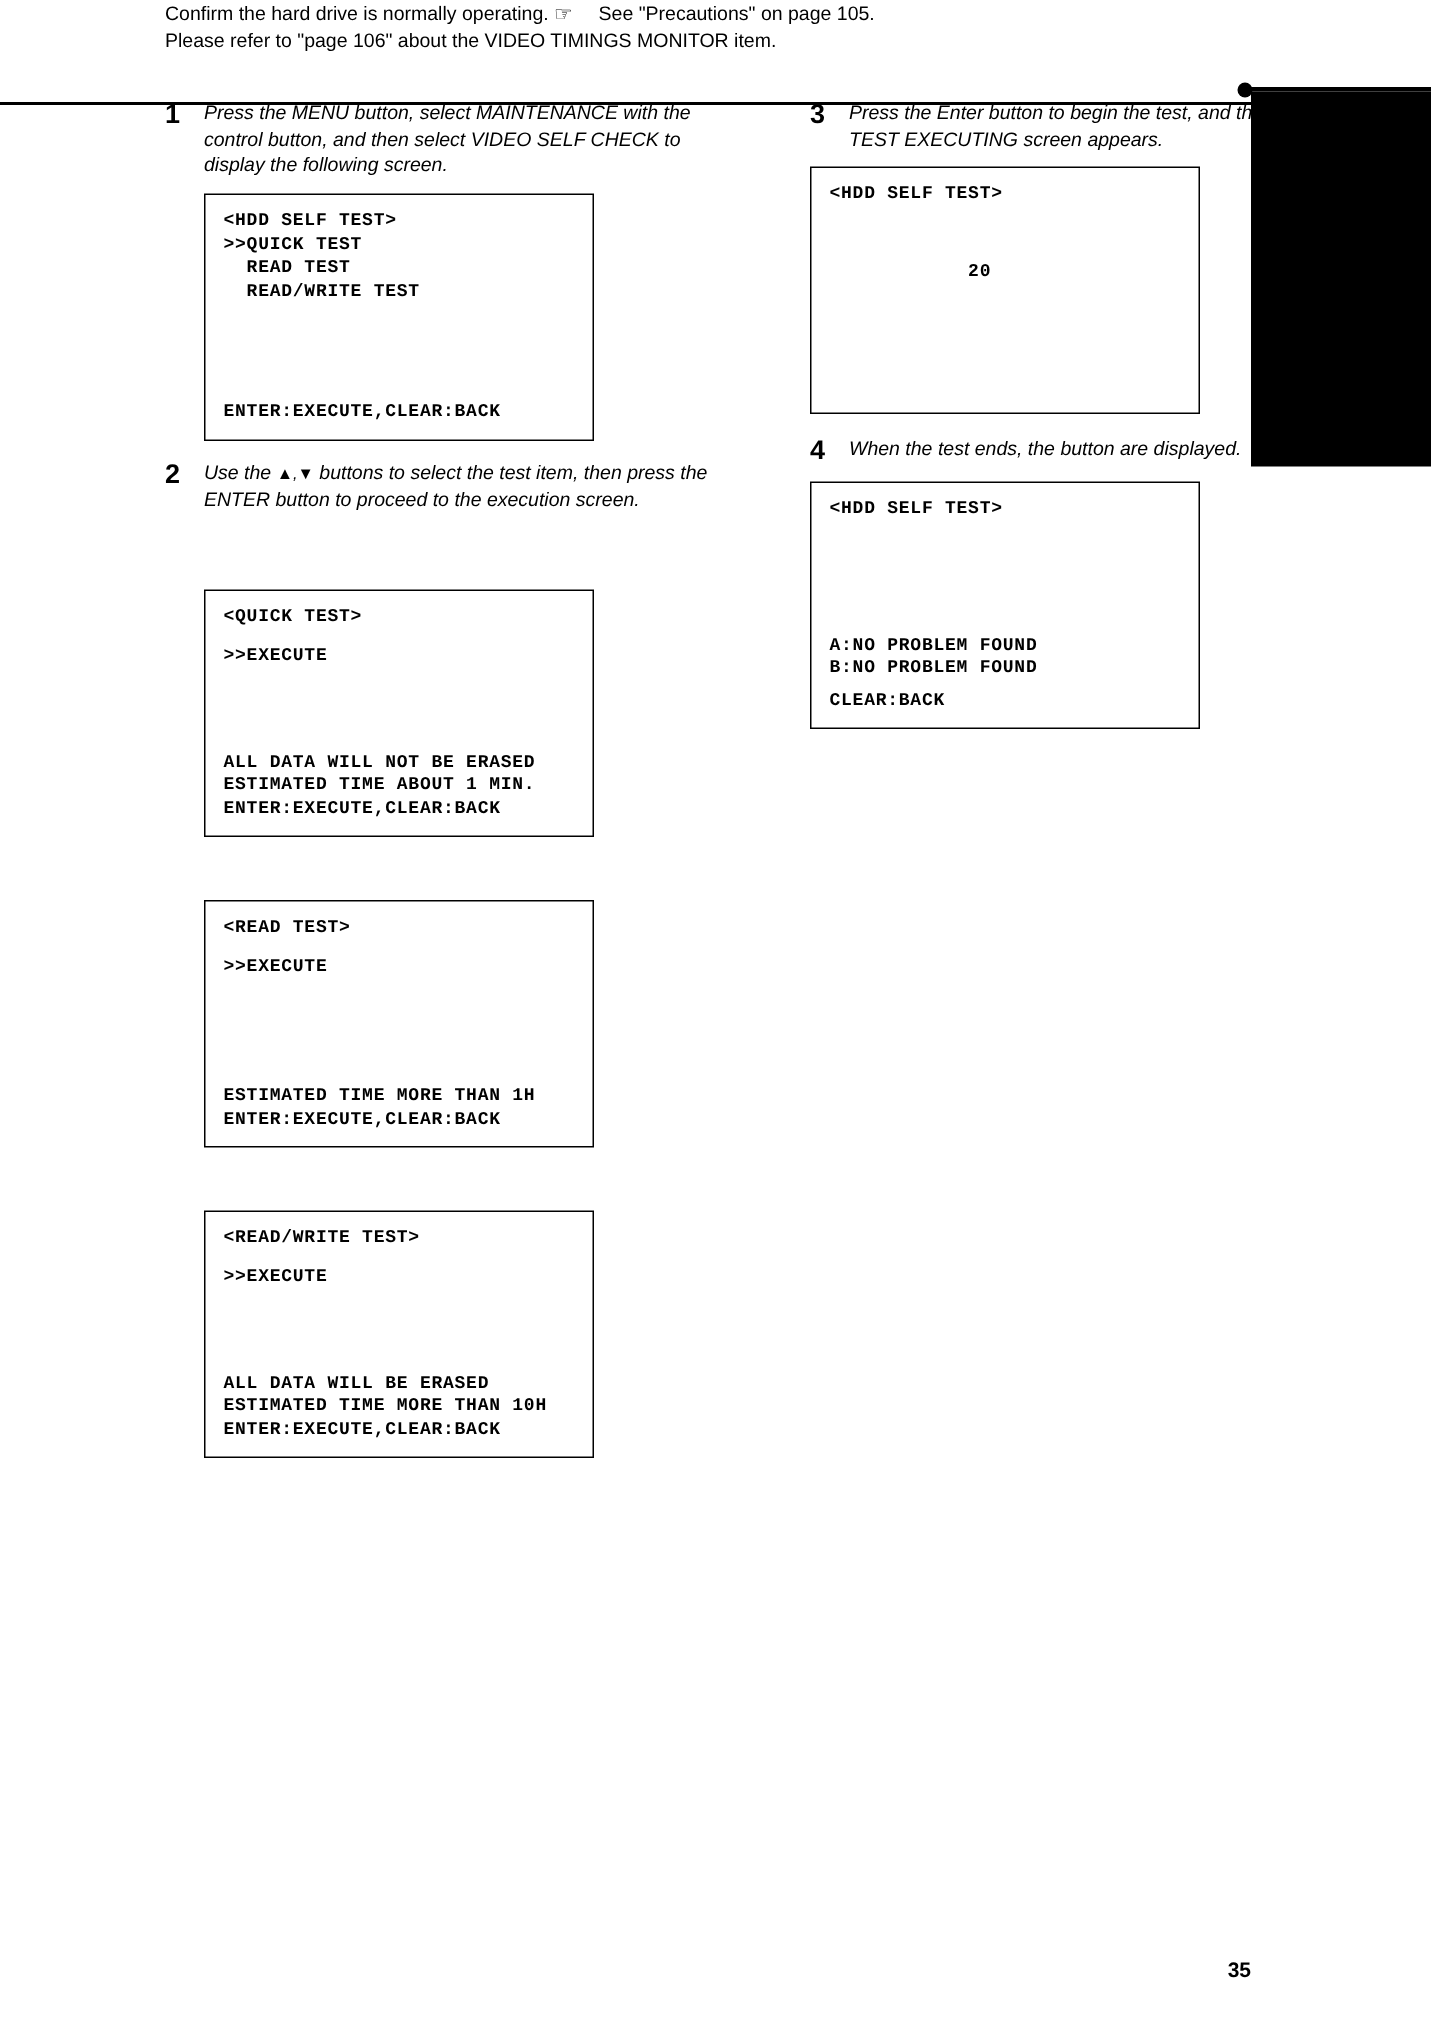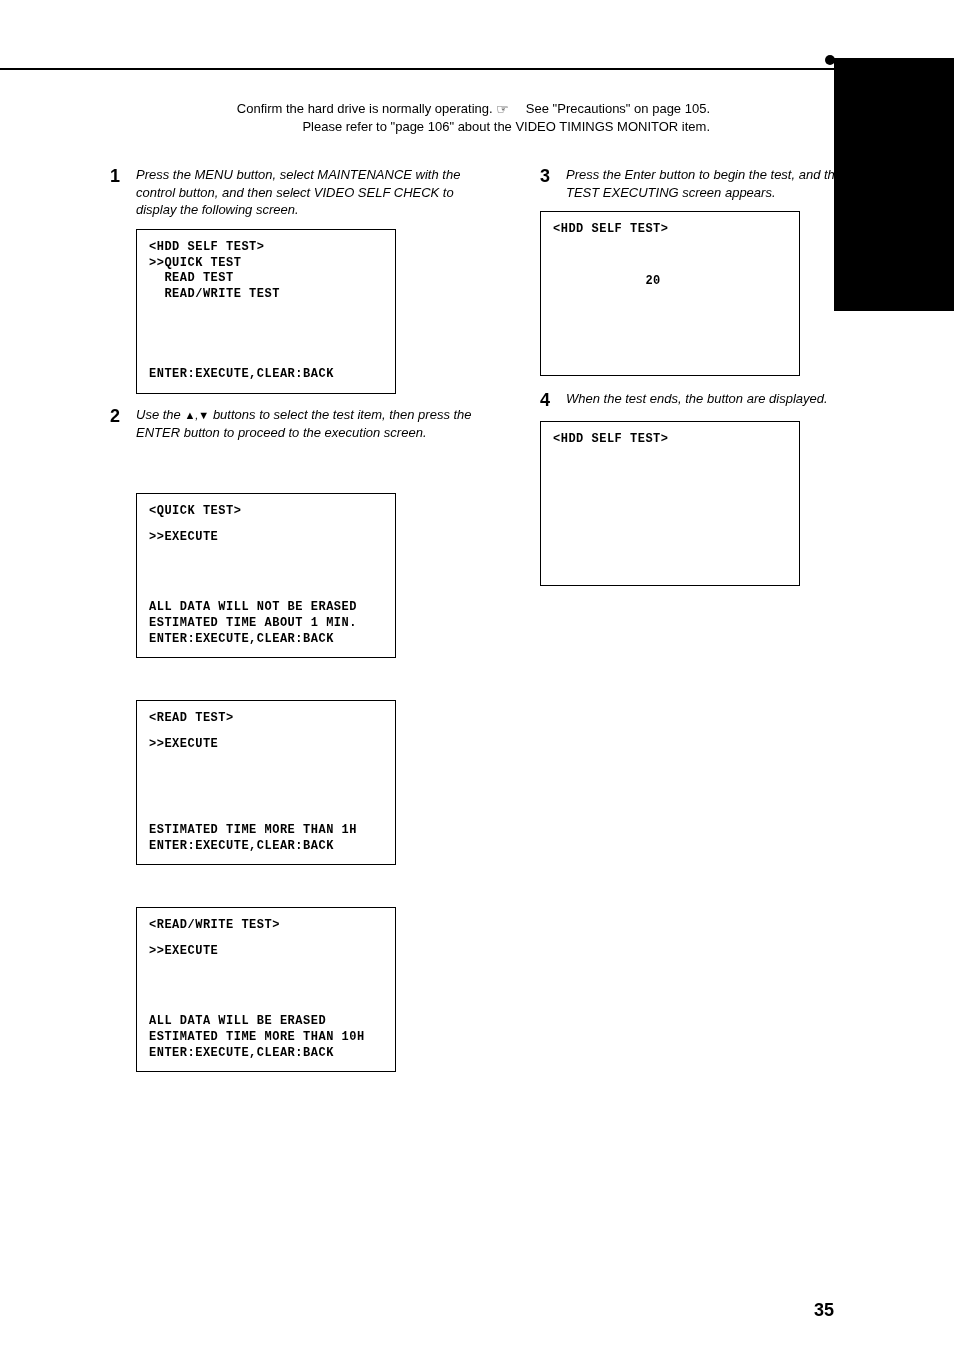--- a/index.html
+++ b/index.html
@@ -26,21 +26,21 @@
       width:22px; height:12px;
       position: relative;
       margin-right: 4px;
       vertical-align: middle;
     }
     .hand::before{
       content:"☞";
       font-size:14px;
       position:absolute; left:0; top:-4px;
     }
-    .intro { padding-top: 100px; max-width: 600px; line-height: 1.4; text-align: right; }
+    .intro { max-width: 600px; line-height: 1.4; }
     .cols { display:flex; gap: 30px; margin-top: 30px;}
     .col { flex:1; max-width: 380px;}
     .col-right { max-width: 320px; margin-left: 20px;}
     .step-hdr { display:flex; align-items:flex-start; margin-bottom:6px;}
     .step-num { display:inline-block; min-width:20px; font-weight:bold; font-size:18px; margin-right:6px;}
     .step-txt { font-size:13px; line-height:1.35;font-style:italic;}
     .screen {
       border: 1px solid #000;
       padding: 10px 12px;
       font-family: "Lucida Console","Courier New",monospace;
@@ -54,21 +54,21 @@
     .screen.tall { height: 165px; justify-content: space-between;}
     .screen .top { }
     .screen .bot { }
     .screen-line { white-space: pre; line-height: 1.3; }
     .spacer-sm { height: 10px;}
     .spacer-md { height: 22px;}
     .spacer-lg { height: 36px;}
     .arrow { font-size: 11px; }
     .footer-page {
       position: absolute; bottom: 30px; right: 120px;
-      font-size: 18px; font-weight: bold;
+      font-size: 14px; font-weight: bold;
     }
   </style>
 </head>
 <body>
 
 <div class="top-rule"></div>
 <div class="side-tab"></div>
 <div class="side-tab-stem"></div>
 <div class="vtab"></div>
 
@@ -168,18 +168,24 @@
 
       <div class="step-hdr" style="margin-top:14px;">
         <span class="step-num">4</span>
         <span class="step-txt">When the test ends, the button are displayed.</span>
       </div>
 
       <div class="screen tall" style="margin-left:0;">
         <div class="top">
           <div class="screen-line">&lt;HDD SELF TEST&gt;</div>
         </div>
+        <div class="bot">
+          <div class="screen-line">A:NO PROBLEM FOUND</div>
+          <div class="screen-line">B:NO PROBLEM FOUND</div>
+          <div style="height:6px;"></div>
+          <div class="screen-line">CLEAR:BACK</div>
+        </div>
       </div>
     </div>
   </div>
 </div>
 
 <div class="footer-page">35</div>
 
 </body></html>

